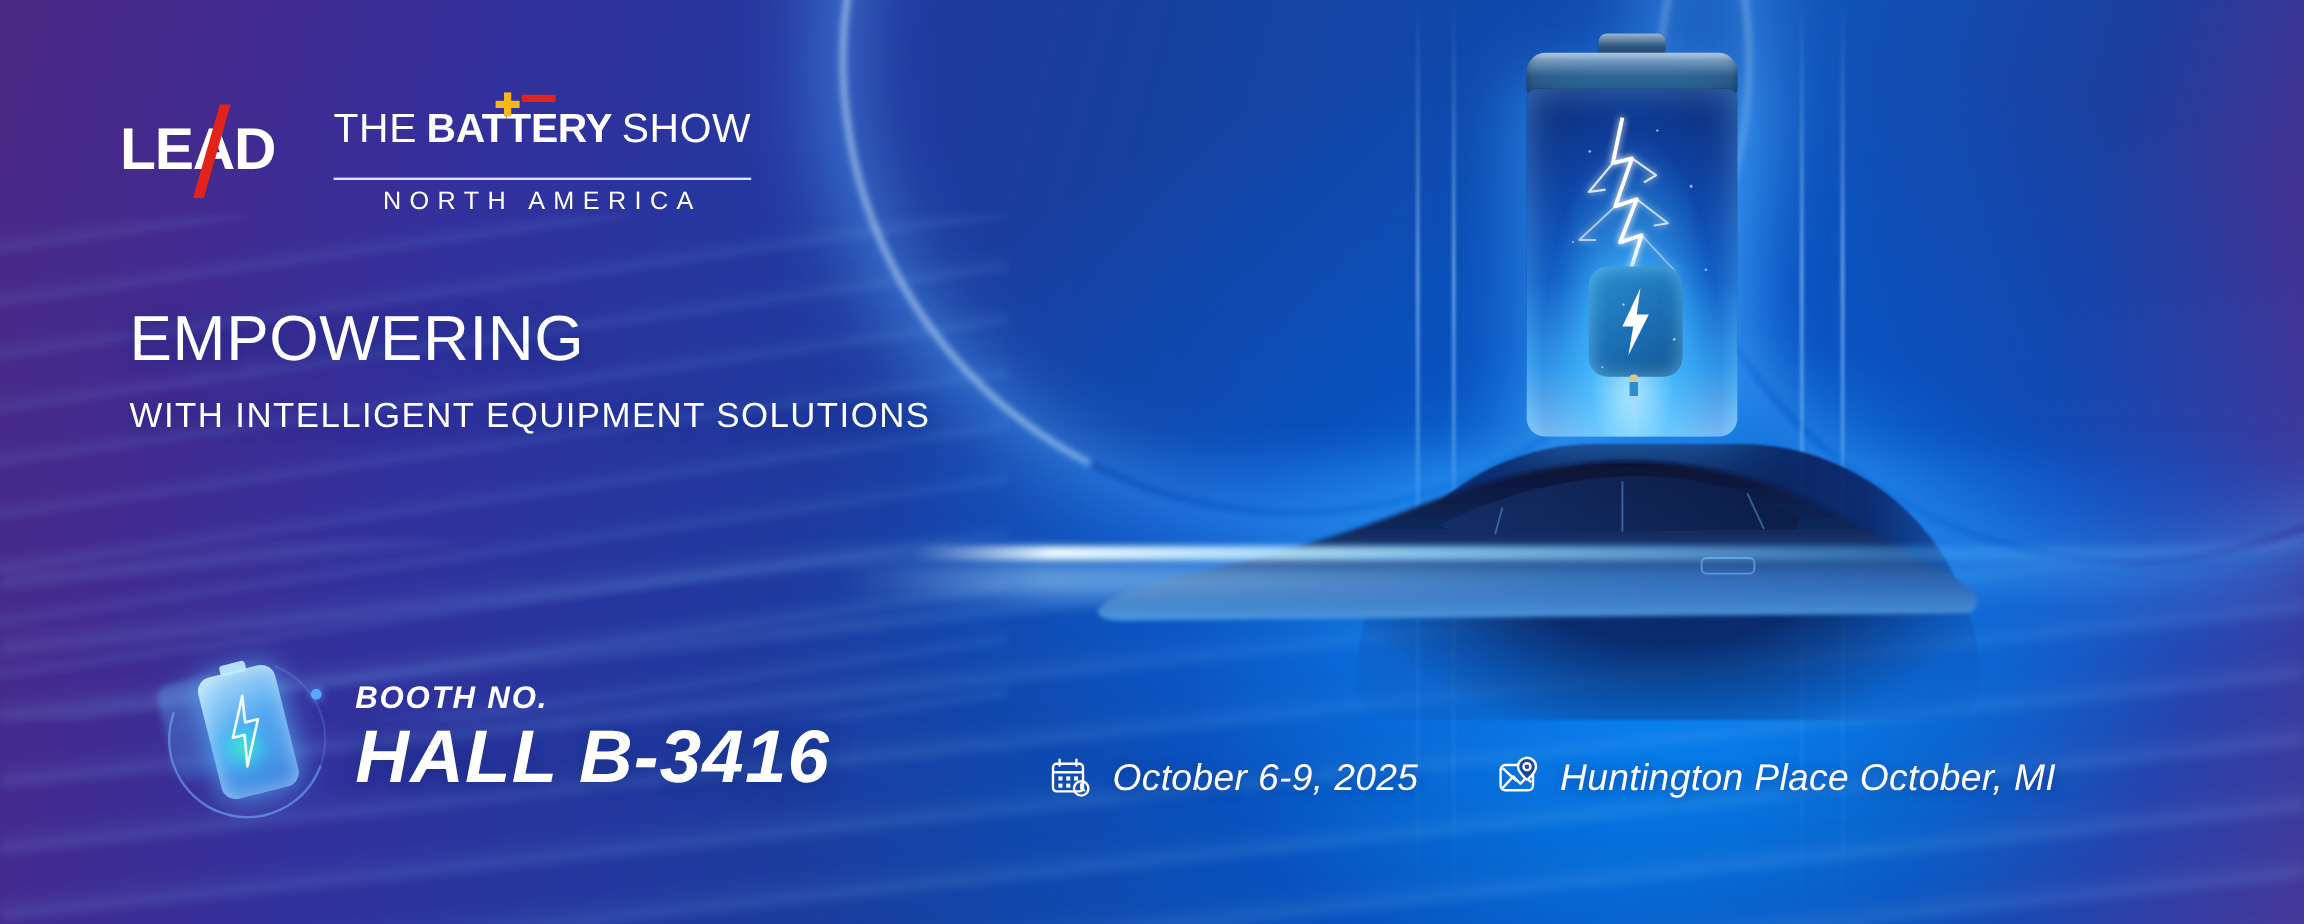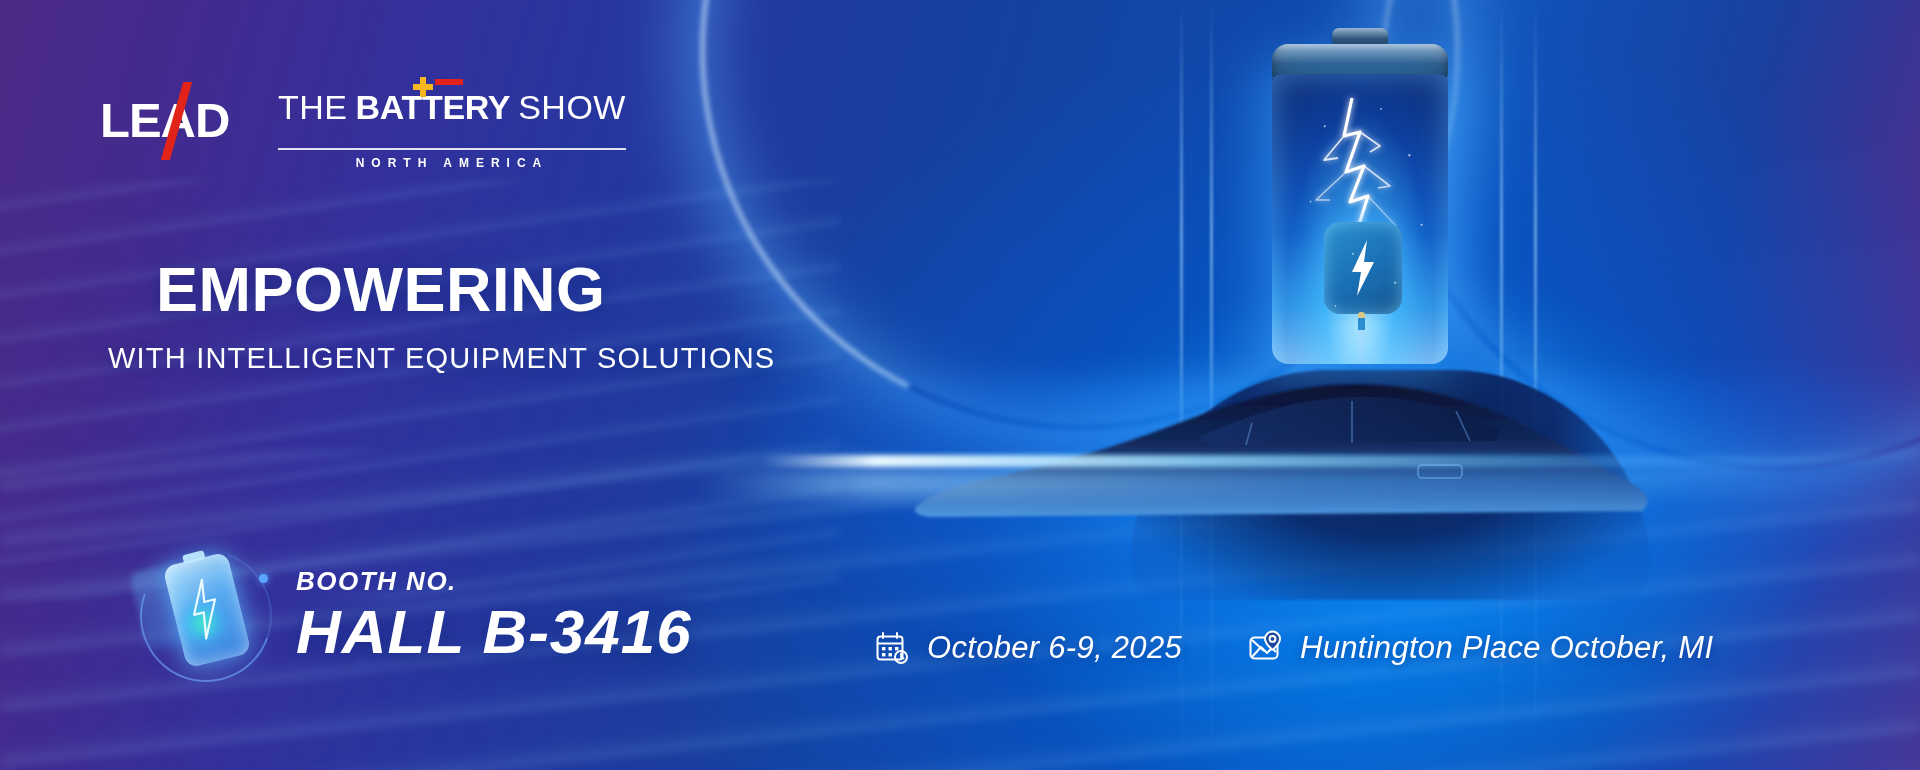--- a/index.html
+++ b/index.html
@@ -185,30 +185,29 @@
   .tbs-battery {
     font-size:34px; font-weight:900; color:#ffffff; letter-spacing:-0.3px; margin:16px 8px;
     position:relative;
   }
   .tbs-plus { position:absolute; left:57px; top:-11px; width:20px; height:20px; }
   .tbs-plus::before { content:""; position:absolute; left:7px; top:0; width:6px; height:20px; background:#f5b71b; }
   .tbs-plus::after  { content:""; position:absolute; left:0; top:7px; width:20px; height:6px; background:#f5b71b; }
   .tbs-minus { position:absolute; left:79px; top:-9px; width:28px; height:6px; background:#e2231a; }
   .tbs-rule { width:100%; height:2px; background:rgba(255,255,255,0.85); margin:5px 0 6px; }
   .tbs-na {
-    font-size:12px; letter-spacing:7px; color:#ffffff; text-align:center; font-weight:700;
+    font-size:21px; letter-spacing:7px; color:#ffffff; text-align:center; font-weight:400;
   }
 
   
   .headline { position:absolute; left:108px; top:252px; }
   .h-line {
-    font-size:63px; font-weight:700; color:#ffffff; line-height:1.18;
+    font-size:53px; font-weight:400; color:#ffffff; line-height:1.18;
     letter-spacing:0.5px;
     text-shadow:0 2px 16px rgba(10,40,120,0.55);
-    margin-left:48px;
   }
   .h-line.second { letter-spacing:1px; }
   .sub {
     margin-top:16px;
     font-size:29px; font-weight:400; color:#ffffff; letter-spacing:1.2px;
     text-shadow:0 2px 12px rgba(10,40,120,0.5);
   }
 
   
   .booth-block { position:absolute; left:132px; top:540px; display:flex; align-items:center; }

